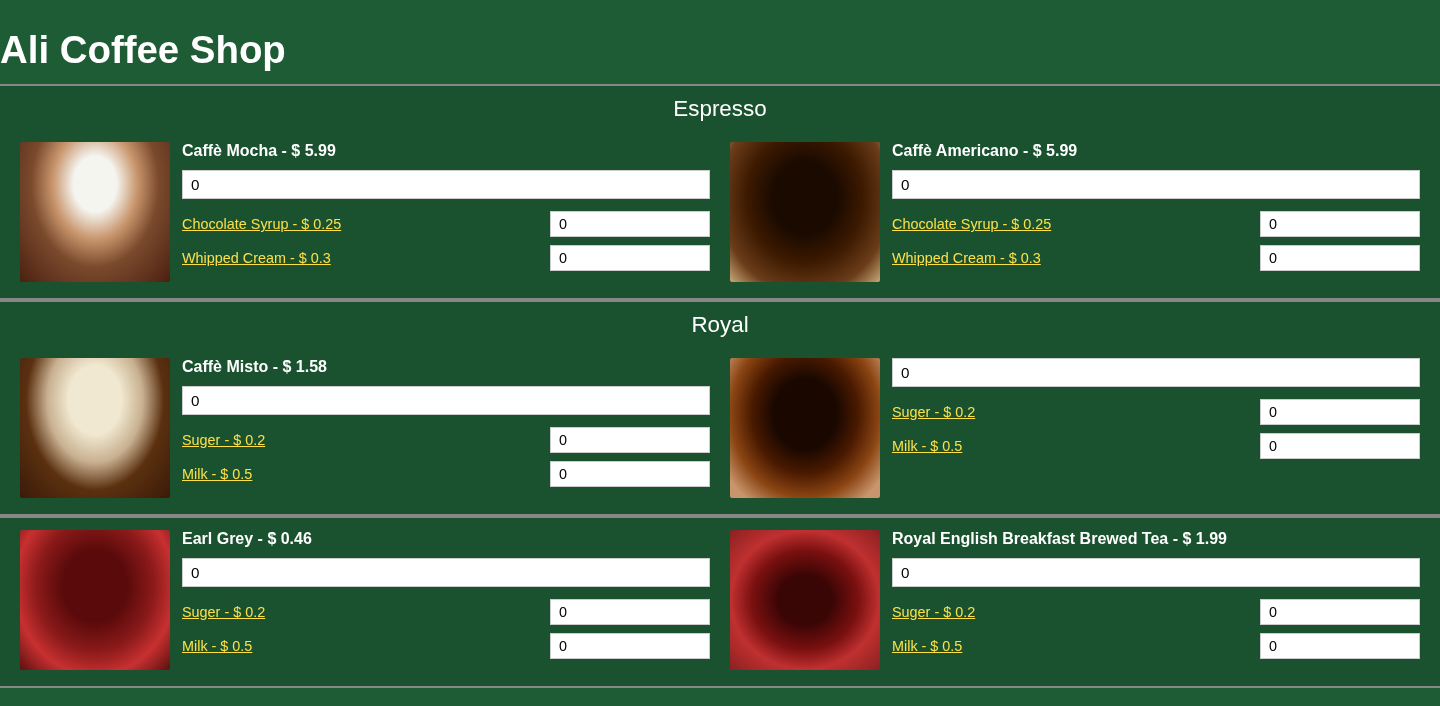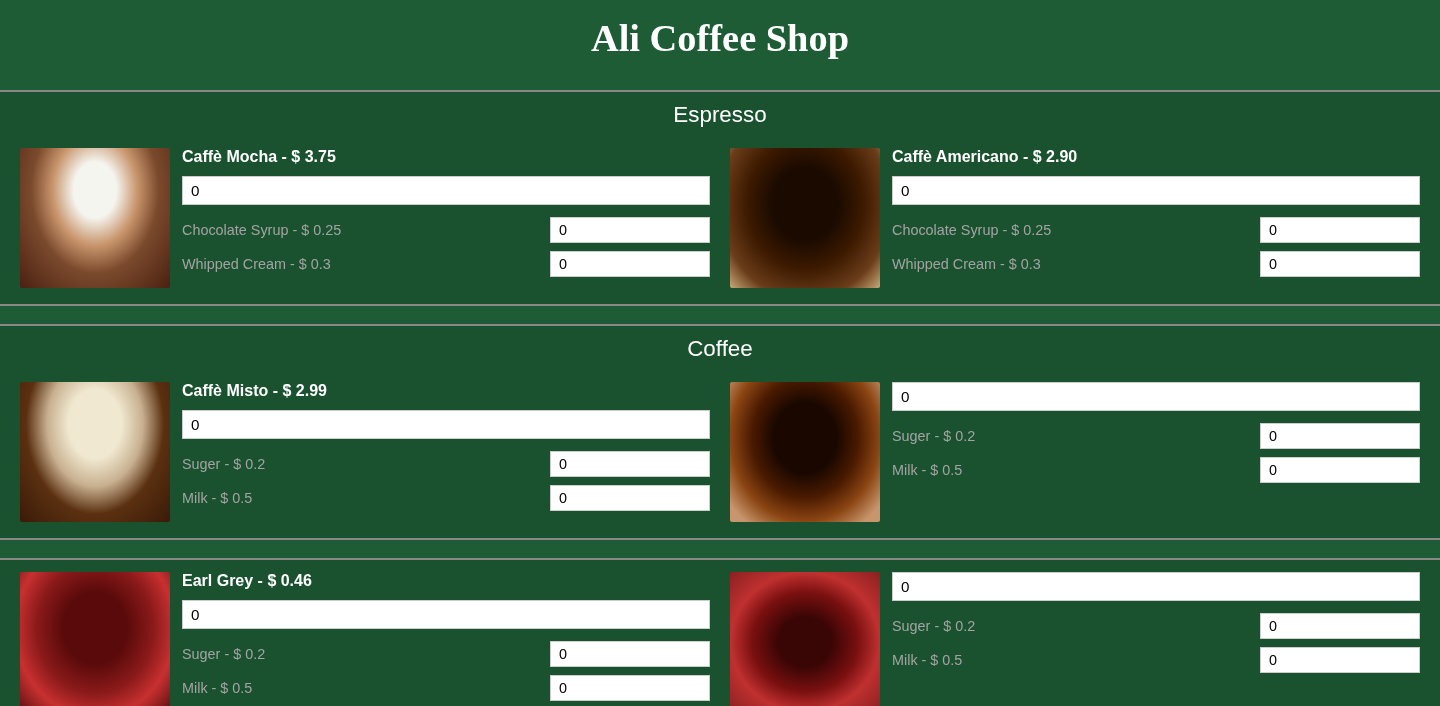--- a/index.html
+++ b/index.html
@@ -3,33 +3,31 @@
   <meta charset="utf-8">
   <style>
     * { box-sizing: border-box; margin: 0; padding: 0; }
     body {
       background-color: #1e5c35;
       font-family: Arial, sans-serif;
       color: #fff;
       min-height: 706px;
     }
     .page-title {
-      text-align: center;
+      text-align: left;
       font-size: 2.4em;
       font-weight: bold;
-      padding: 16px 0 12px;
-      color: #fff;
-      font-family: Liberation Serif, serif;
+      padding: 28px 0 12px;
+      color: #fff;
     }
     .category-section {
       background: #1a5230;
       border-top: 2px solid #888;
       border-bottom: 2px solid #888;
       margin-bottom: 0;
-      margin-top: 18px;
     }
     .category-header {
       text-align: center;
       font-size: 1.4em;
       font-weight: normal;
       padding: 10px 0 8px;
       color: #fff;
       background: #1a5230;
     }
     .category-items {
@@ -99,23 +97,24 @@
       margin-bottom: 4px;
     }
     .addon-row {
       display: flex;
       align-items: center;
       gap: 8px;
       margin-top: 2px;
     }
     .addon-label {
       font-size: 0.9em;
-      color: #a3a3a3;
+      color: #fde047;
       flex: 1;
       white-space: nowrap;
+      text-decoration: underline;
     }
     .addon-input {
       width: 160px;
       padding: 4px 8px;
       font-size: 0.9em;
       border: 1px solid #ccc;
       background: #fff;
       color: #000;
     }
   </style>
@@ -124,56 +123,56 @@
 
 <div class="page-title">Ali Coffee Shop</div>
 
 <div id="categories-container">
     <div class="category-section">
       <div class="category-header">Espresso</div>
       <div class="category-items">
         <div class="item-card">
           <div class="img-placeholder img-caffe-mocha"></div>
           <div class="item-details">
-            <div class="item-name">Caffè Mocha - $ 3.75</div>
+            <div class="item-name">Caffè Mocha - $ 5.99</div>
             <input type="text" class="qty-input" value="0" style="">
             <div class="addon-row">
               <span class="addon-label">Chocolate Syrup - $ 0.25</span>
               <input type="text" class="addon-input" value="0" style="">
             </div>
             <div class="addon-row">
               <span class="addon-label">Whipped Cream - $ 0.3</span>
               <input type="text" class="addon-input" value="0" style="">
             </div>
           </div>
         </div>
         <div class="item-card">
           <div class="img-placeholder img-caffe-americano"></div>
           <div class="item-details">
-            <div class="item-name">Caffè Americano - $ 2.90</div>
+            <div class="item-name">Caffè Americano - $ 5.99</div>
             <input type="text" class="qty-input" value="0" style="">
             <div class="addon-row">
               <span class="addon-label">Chocolate Syrup - $ 0.25</span>
               <input type="text" class="addon-input" value="0" style="">
             </div>
             <div class="addon-row">
               <span class="addon-label">Whipped Cream - $ 0.3</span>
               <input type="text" class="addon-input" value="0" style="">
             </div>
           </div>
         </div>
       </div>
     </div>
     <div class="category-section">
-      <div class="category-header">Coffee</div>
+      <div class="category-header">Royal</div>
       <div class="category-items">
         <div class="item-card">
           <div class="img-placeholder img-caffe-misto"></div>
           <div class="item-details">
-            <div class="item-name">Caffè Misto - $ 2.99</div>
+            <div class="item-name">Caffè Misto - $ 1.58</div>
             <input type="text" class="qty-input" value="0" style="">
             <div class="addon-row">
               <span class="addon-label">Suger - $ 0.2</span>
               <input type="text" class="addon-input" value="0" style="">
             </div>
             <div class="addon-row">
               <span class="addon-label">Milk - $ 0.5</span>
               <input type="text" class="addon-input" value="0" style="">
             </div>
           </div>
@@ -207,20 +206,21 @@
             </div>
             <div class="addon-row">
               <span class="addon-label">Milk - $ 0.5</span>
               <input type="text" class="addon-input" value="0" style="">
             </div>
           </div>
         </div>
         <div class="item-card">
           <div class="img-placeholder img-royal-english"></div>
           <div class="item-details">
+            <div class="item-name">Royal English Breakfast Brewed Tea - $ 1.99</div>
             <input type="text" class="qty-input" value="0" style="">
             <div class="addon-row">
               <span class="addon-label">Suger - $ 0.2</span>
               <input type="text" class="addon-input" value="0" style="">
             </div>
             <div class="addon-row">
               <span class="addon-label">Milk - $ 0.5</span>
               <input type="text" class="addon-input" value="0" style="">
             </div>
           </div>

